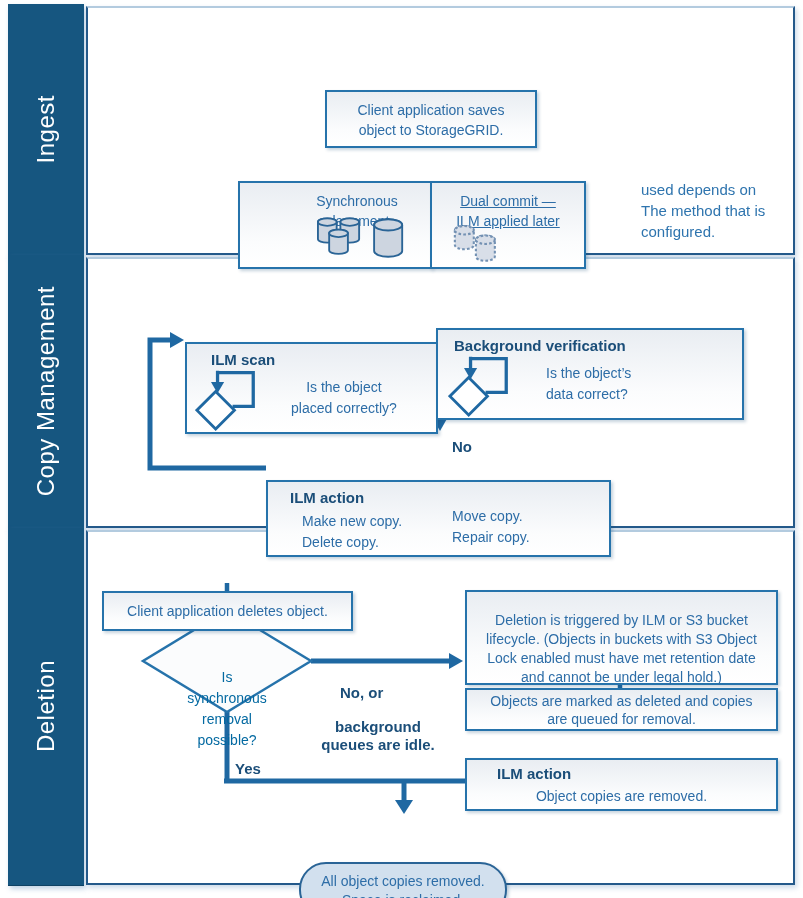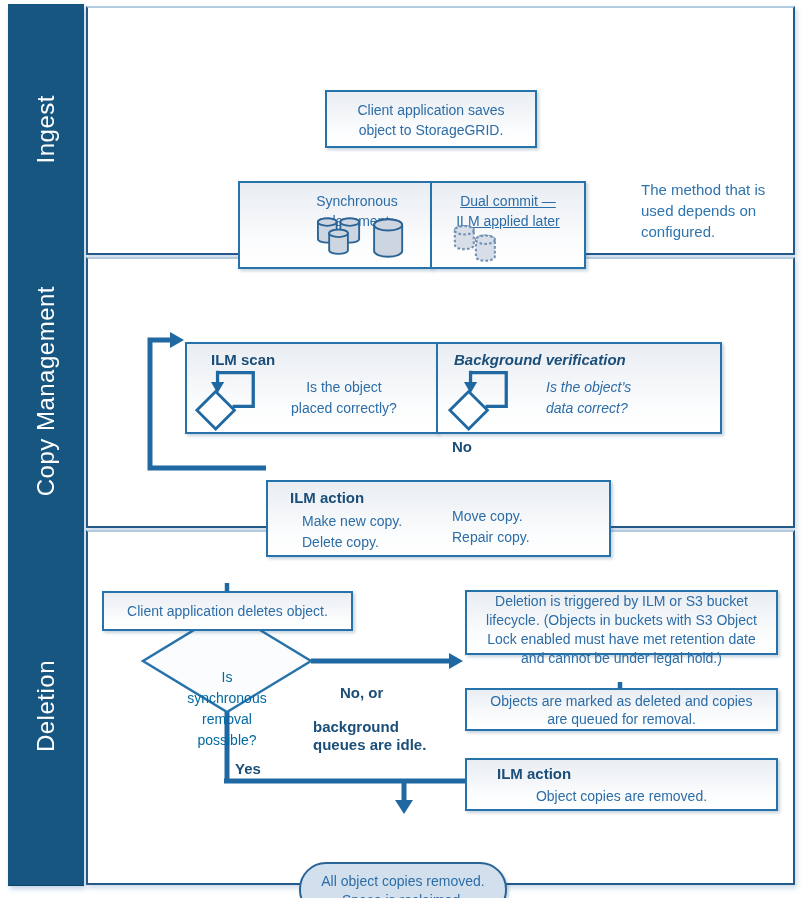--- a/index.html
+++ b/index.html
@@ -150,40 +150,40 @@
         </g>
         <g transform="translate(22,10)">
           <path d="M0,4 a9,4 0 0 1 18,0 v16 a9,4 0 0 1 -18,0 z"></path>
             <ellipse cx="9" cy="4" rx="9" ry="4"></ellipse>
         </g>
       </g>
     </svg>
   </div>
 
   <div class="note">
+    <div>used depends on</div>
     <div>The method that is</div>
-    <div>used depends on</div>
     <div>configured.</div>
   </div>
 
   <div class="box" style="left:185px;top:294px;width:253px;height:92px;">
     <div class="hdr" style="left:24px;top:6px;">ILM scan</div>
     <svg class="icon" style="left:8px;top:21px;" width="62" height="66" viewBox="0 0 66 70">
       <path d="M24,8 H62 V44 H40" fill="none" stroke="#1f68a2" stroke-width="3.5"></path>
       <line x1="24" y1="6" x2="24" y2="19" stroke="#1f68a2" stroke-width="3.5"></line>
       <polygon points="17,18 31,18 24,30" fill="#1f68a2"></polygon>
       <polygon points="22,28 42,48 22,68 2,48" fill="#ffffff" stroke="#1f68a2" stroke-width="3"></polygon>
     </svg>
     <div class="lines" style="left:104px;top:33px;text-align:center;line-height:21px;">
       <div>Is the object</div>
       <div>placed correctly?</div>
     </div>
   </div>
 
-  <div class="box" style="left:436px;top:294px;width:286px;height:92px;font-style:italic;">
+  <div class="box" style="left:436px;top:280px;width:308px;height:92px;">
     <div class="hdr" style="left:16px;top:6px;">Background verification</div>
     <svg class="icon" style="left:10px;top:21px;" width="62" height="66" viewBox="0 0 66 70">
       <path d="M24,8 H62 V44 H40" fill="none" stroke="#1f68a2" stroke-width="3.5"></path>
       <line x1="24" y1="6" x2="24" y2="19" stroke="#1f68a2" stroke-width="3.5"></line>
       <polygon points="17,18 31,18 24,30" fill="#1f68a2"></polygon>
       <polygon points="22,28 42,48 22,68 2,48" fill="#ffffff" stroke="#1f68a2" stroke-width="3"></polygon>
     </svg>
     <div class="lines" style="left:108px;top:33px;text-align:left;line-height:21px;">
       <div>Is the object’s</div>
       <div>data correct?</div>
@@ -209,27 +209,27 @@
   </div>
 
   <div class="dtext">
     <div>Is</div>
     <div>synchronous</div>
     <div>removal</div>
     <div>possible?</div>
   </div>
 
   <div class="lbl" style="left:340px;top:636px;">No, or</div>
-  <div class="lbl" style="left:313px;top:670px;width:130px;text-align:left;">
+  <div class="lbl" style="left:313px;top:670px;width:130px;text-align:center;">
     <div>background</div>
     <div>queues are idle.</div>
   </div>
   <div class="lbl" style="left:235px;top:712px;">Yes</div>
 
-  <div class="box" style="left:465px;top:542px;width:313px;height:65px;padding-top:0;line-height:19px;">
+  <div class="box" style="left:465px;top:542px;width:313px;height:95px;padding-top:19px;line-height:19px;">
     <div>Deletion is triggered by ILM or  S3 bucket</div>
     <div>lifecycle. (Objects in buckets with S3 Object</div>
     <div>Lock enabled must have met retention date</div>
     <div>and cannot be under legal hold.)</div>
   </div>
 
   <div class="box" style="left:465px;top:640px;width:313px;height:43px;padding-top:2px;line-height:18px;">
     <div>Objects are marked as deleted and copies</div>
     <div>are queued for removal.</div>
   </div>

